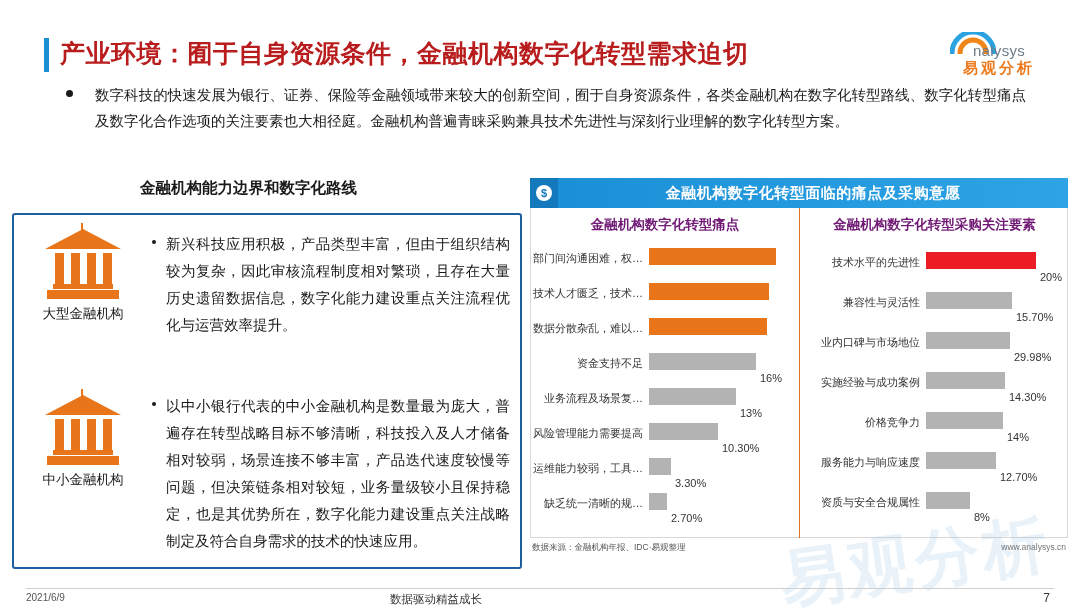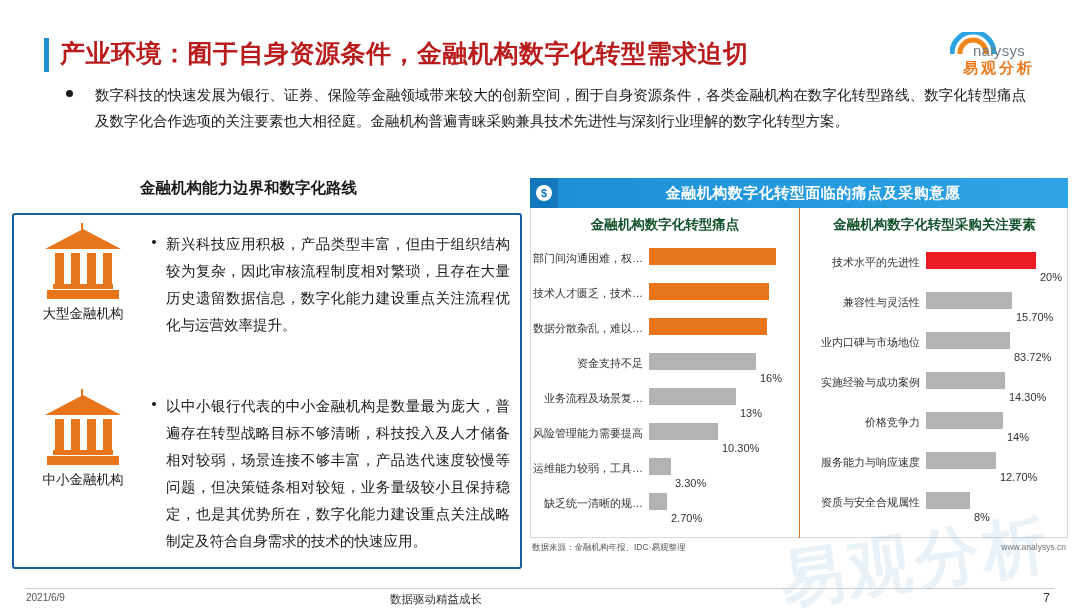--- a/index.html
+++ b/index.html
@@ -99,21 +99,21 @@
   }
   #chart-area {
     position:absolute; left:0; top:30px; width:538px; height:330px;
     border:1px solid #d8d8d8; border-top:none; background:#fff;
   }
   .chart-col { position:absolute; top:0; height:330px; }
   #col-left { left:0; width:268px; }
   #col-right { left:268px; width:270px; border-left:1px solid #e2711d; }
   .col-title {
     position:absolute; left:0; top:8px; width:100%; text-align:center;
-    font-size:13.5px; font-weight:bold; color:#14532d;
+    font-size:13.5px; font-weight:bold; color:#701a75;
   }
   .bars { position:absolute; left:0; top:34px; width:100%; }
   .bar-row { position:relative; height:35px; }
   .bar-label {
     position:absolute; left:4px; top:9px; font-size:11px; color:#333;
     white-space:nowrap; text-align:right;
   }
   #col-left .bar-label { width:110px; left:2px; text-align:right; }
   #col-right .bar-label { width:116px; left:4px; text-align:right; }
   .bar-track { position:absolute; top:6px; height:17px; }
@@ -301,21 +301,21 @@
           <div class="bar-label">兼容性与灵活性</div>
           <div class="bar-track">
             <div class="bar-fill" style="width:86px"></div>
             <div class="bar-val" style="left:90px">15.70%</div>
           </div>
         </div>
         <div class="bar-row" style="height:40px">
           <div class="bar-label">业内口碑与市场地位</div>
           <div class="bar-track">
             <div class="bar-fill" style="width:84px"></div>
-            <div class="bar-val" style="left:88px">83.72%</div>
+            <div class="bar-val" style="left:88px">29.98%</div>
           </div>
         </div>
         <div class="bar-row" style="height:40px">
           <div class="bar-label">实施经验与成功案例</div>
           <div class="bar-track">
             <div class="bar-fill" style="width:79px"></div>
             <div class="bar-val" style="left:83px">14.30%</div>
           </div>
         </div>
         <div class="bar-row" style="height:40px">

